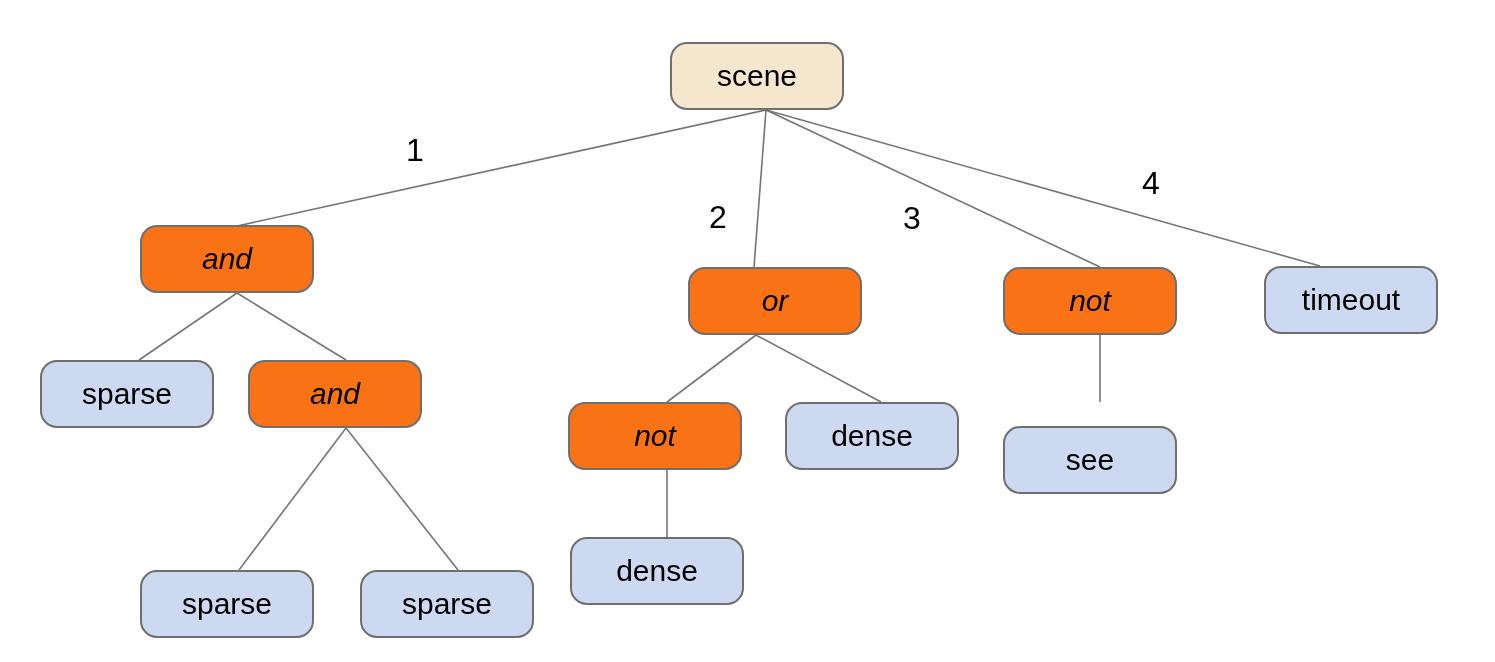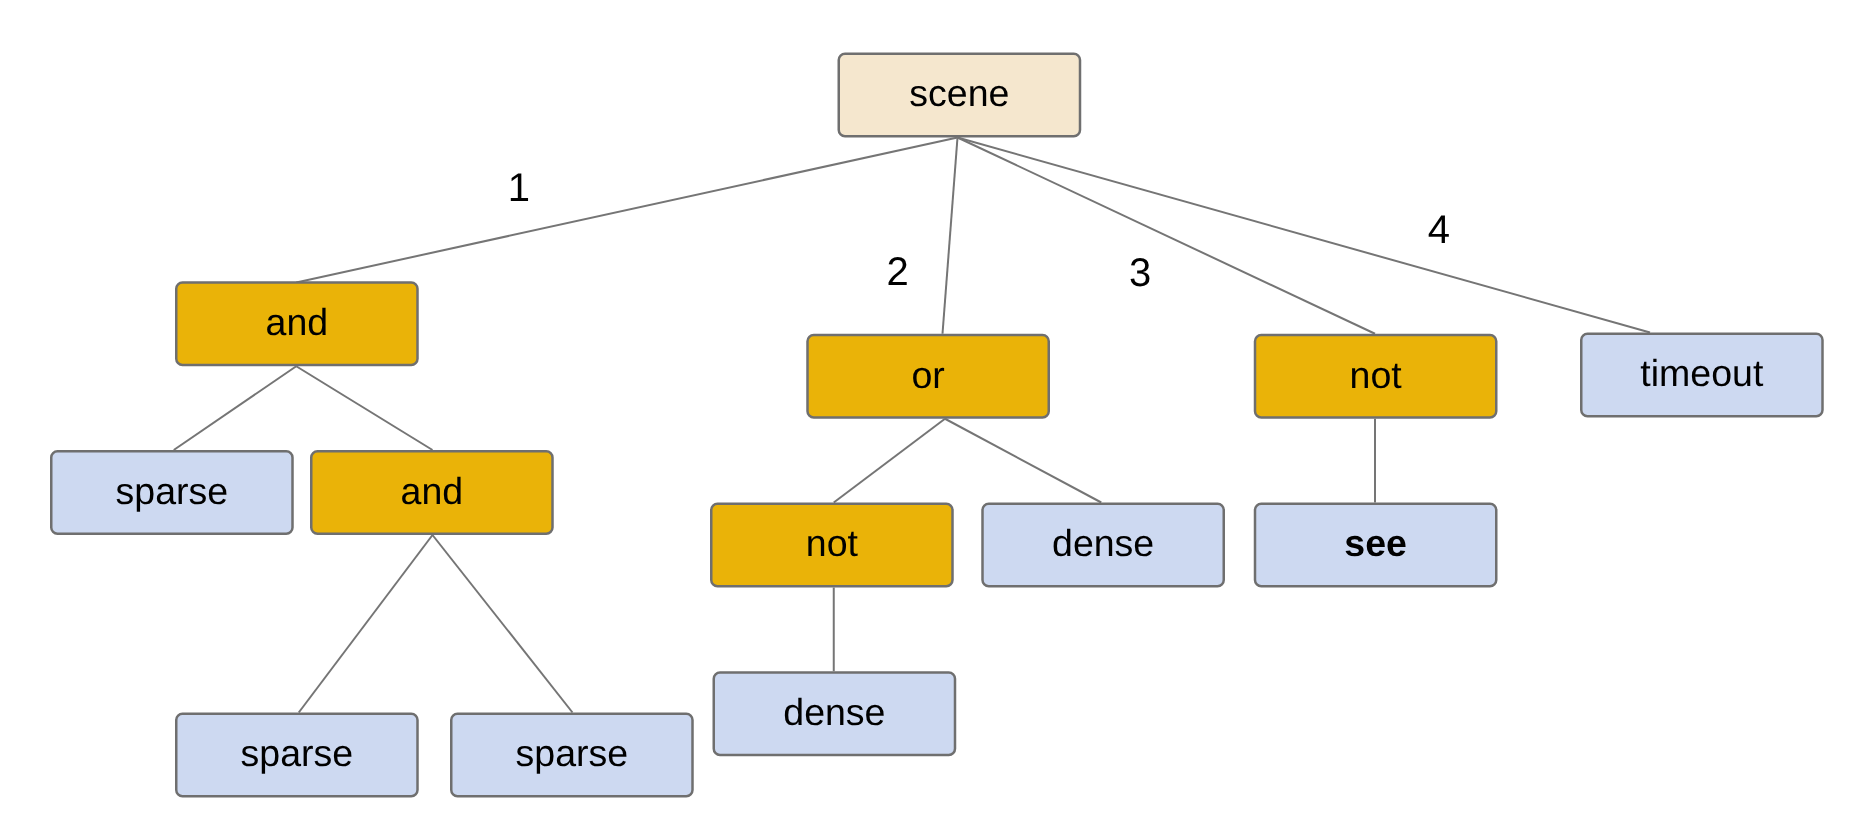--- a/index.html
+++ b/index.html
@@ -17,55 +17,55 @@
   }
   #edge-layer {
     position: absolute;
     left: 0;
     top: 0;
     width: 1495px;
     height: 662px;
   }
   .node {
     position: absolute;
-    width: 195px;
+    width: 174px;
     height: 68px;
     box-sizing: border-box;
     border: 2px solid #6f6f6f;
-    border-radius: 6px;
+    border-radius: 17px;
     display: flex;
     align-items: center;
     justify-content: center;
     font-size: 30px;
     color: #000000;
     line-height: 1;
   }
   .node-root     { background: #f5e7ce; }
-  .node-operator { background: #eab308; }
+  .node-operator { background: #f97316; font-style: italic; }
   .node-leaf     { background: #cdd9f1; }
 
   .edge-label {
     position: absolute;
     transform: translate(-50%, -50%);
     font-size: 32px;
     color: #000000;
     line-height: 1;
   }
 
   
   #n-scene    { left: 670px;  top: 42px;  }
   #n-and1     { left: 140px;  top: 225px; }
-  #n-or       { left: 645px;  top: 267px; }
+  #n-or       { left: 688px;  top: 267px; }
   #n-not1     { left: 1003px; top: 267px; }
   #n-timeout  { left: 1264px; top: 266px; }
   #n-sparse1  { left: 40px;   top: 360px; }
   #n-and2     { left: 248px;  top: 360px; }
   #n-not2     { left: 568px;  top: 402px; }
   #n-dense1   { left: 785px;  top: 402px; }
-  #n-see      { left: 1003px; top: 402px; font-weight: bold; }
+  #n-see      { left: 1003px; top: 426px; }
   #n-sparse2  { left: 140px;  top: 570px; }
   #n-sparse3  { left: 360px;  top: 570px; }
   #n-dense2   { left: 570px;  top: 537px; }
 
   
   #el-1 { left: 415px;  top: 150px; }
   #el-2 { left: 718px;  top: 217px; }
   #el-3 { left: 912px;  top: 218px; }
   #el-4 { left: 1151px; top: 183px; }
 </style>

